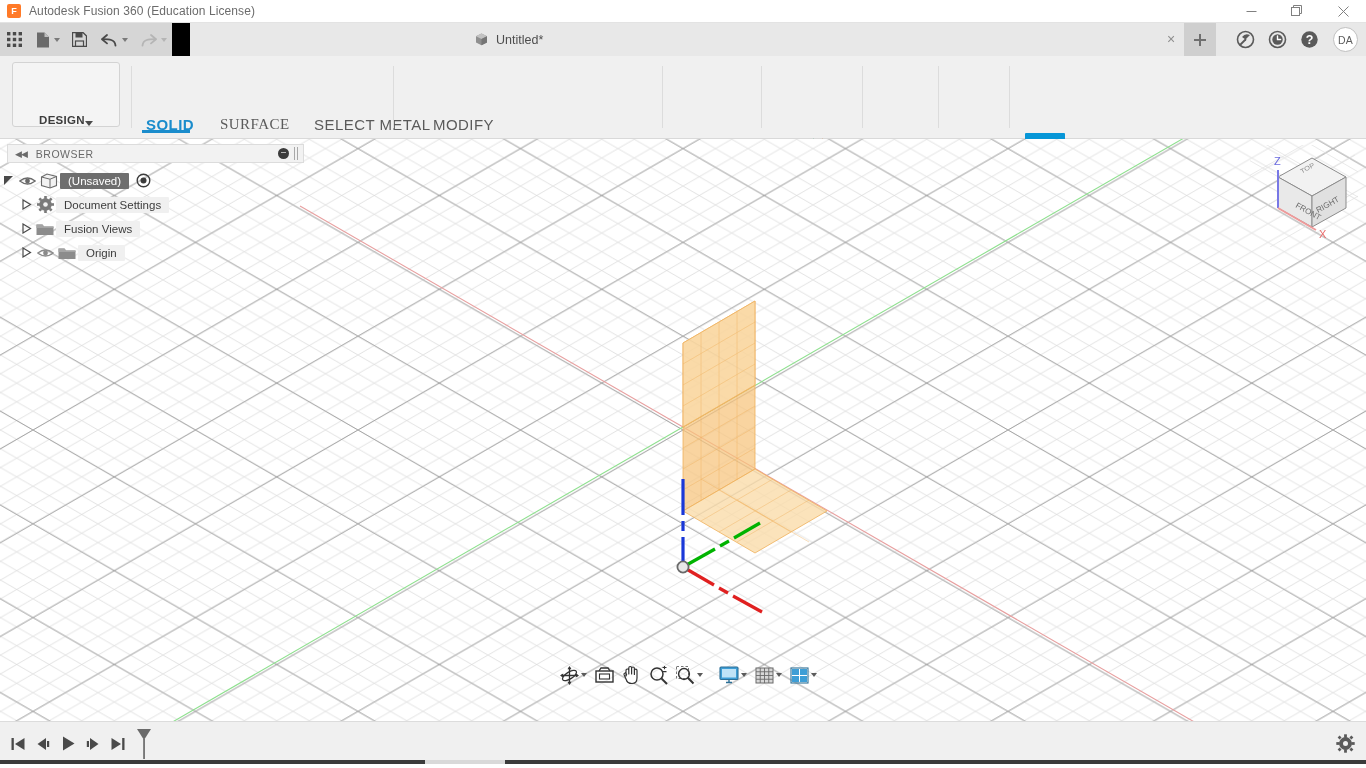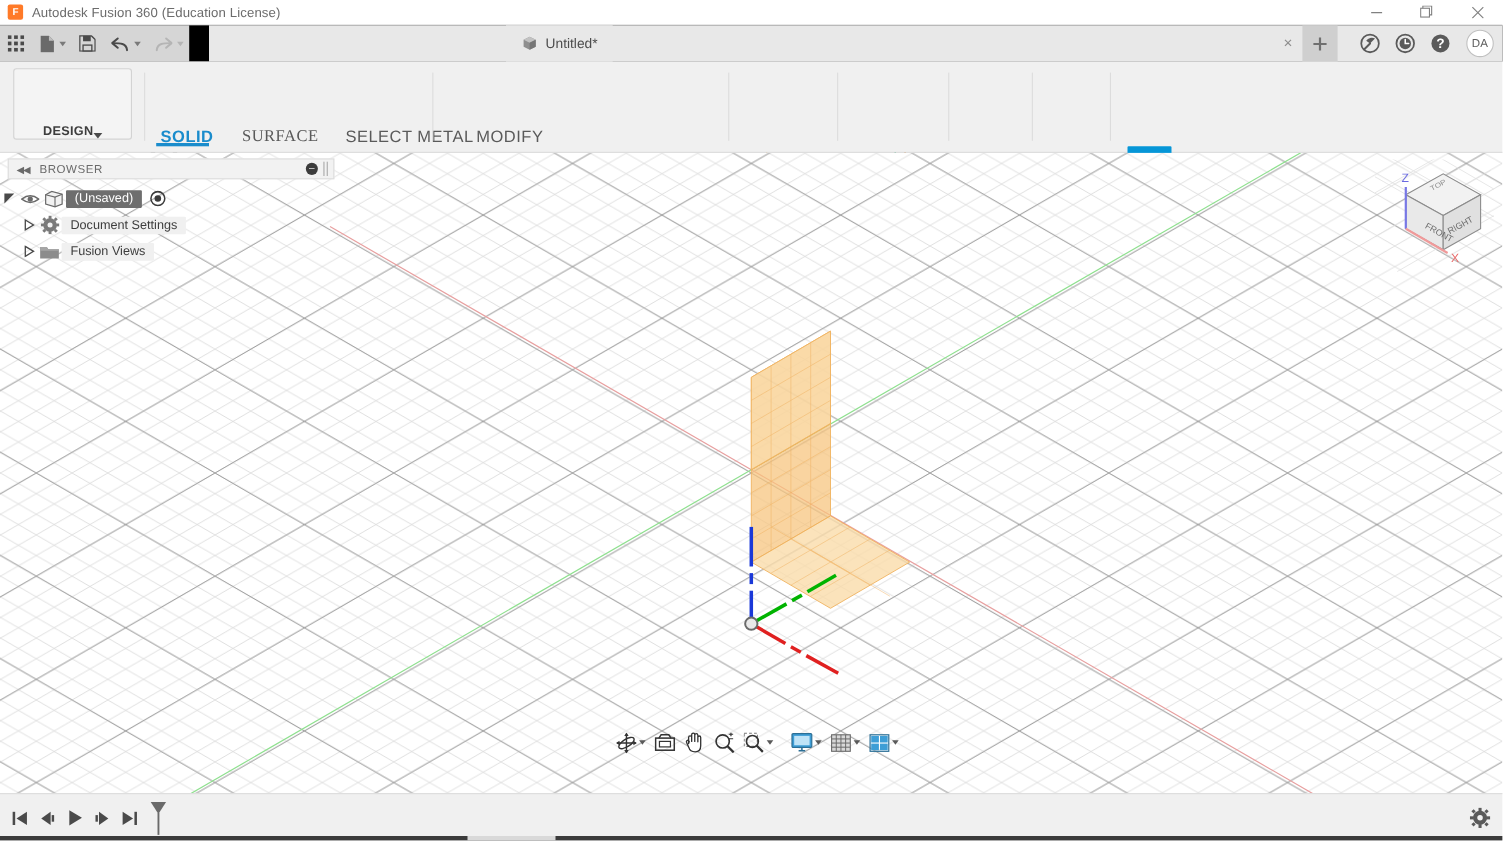--- a/index.html
+++ b/index.html
@@ -866,20 +866,40 @@
       </span>
       <span class="t-ico">
         <svg width="18" height="14" viewBox="0 0 18 14">
           <path d="M0.5 2.5 H6.5 L8 4.5 H17.5 V13 H0.5 Z" fill="#8c8c8c"></path>
           <path d="M0.5 2.5 H6.5 L8 4.5 H17.5 V6 H0.5 Z" fill="#a5a5a5"></path>
         </svg>
       </span>
       <span class="t-lbl" style="background:#f0f0f0;">Fusion Views</span>
     </div>
 
+    <div class="tnode" style="margin-left:18px;">
+      <span class="tw-arrow">
+        <svg width="11" height="11" viewBox="0 0 11 11">
+            <path d="M2 1 L9.5 5.5 L2 10 Z" fill="none" stroke="#4a4a4a" stroke-width="1.2"></path>
+          </svg>
+      </span>
+      <span class="t-eye">
+        <svg width="17" height="12" viewBox="0 0 17 12">
+          <path d="M0.8 6 Q8.5 0 16.2 6 Q8.5 12 0.8 6 Z" fill="none" stroke="#8a8a8a" stroke-width="1.3"></path>
+          <circle cx="8.5" cy="6" r="2.4" fill="#8a8a8a"></circle>
+        </svg>
+      </span>
+      <span class="t-ico">
+        <svg width="18" height="14" viewBox="0 0 18 14">
+          <path d="M0.5 2.5 H6.5 L8 4.5 H17.5 V13 H0.5 Z" fill="#8c8c8c"></path>
+          <path d="M0.5 2.5 H6.5 L8 4.5 H17.5 V6 H0.5 Z" fill="#a5a5a5"></path>
+        </svg>
+      </span>
+      <span class="t-lbl" style="background:#f0f0f0;">Origin</span>
+    </div>
   </div>
 
 
   <div class="timeline">
     <div class="tl-ctrls">
       <div class="tl-btn">
         <svg width="16" height="16" viewBox="0 0 16 16">
           <rect x="1.5" y="2" width="2.3" height="12" fill="#4a4a4a"></rect>
           <path d="M14.5 2 L14.5 14 L5 8 Z" fill="#4a4a4a"></path>
         </svg>

